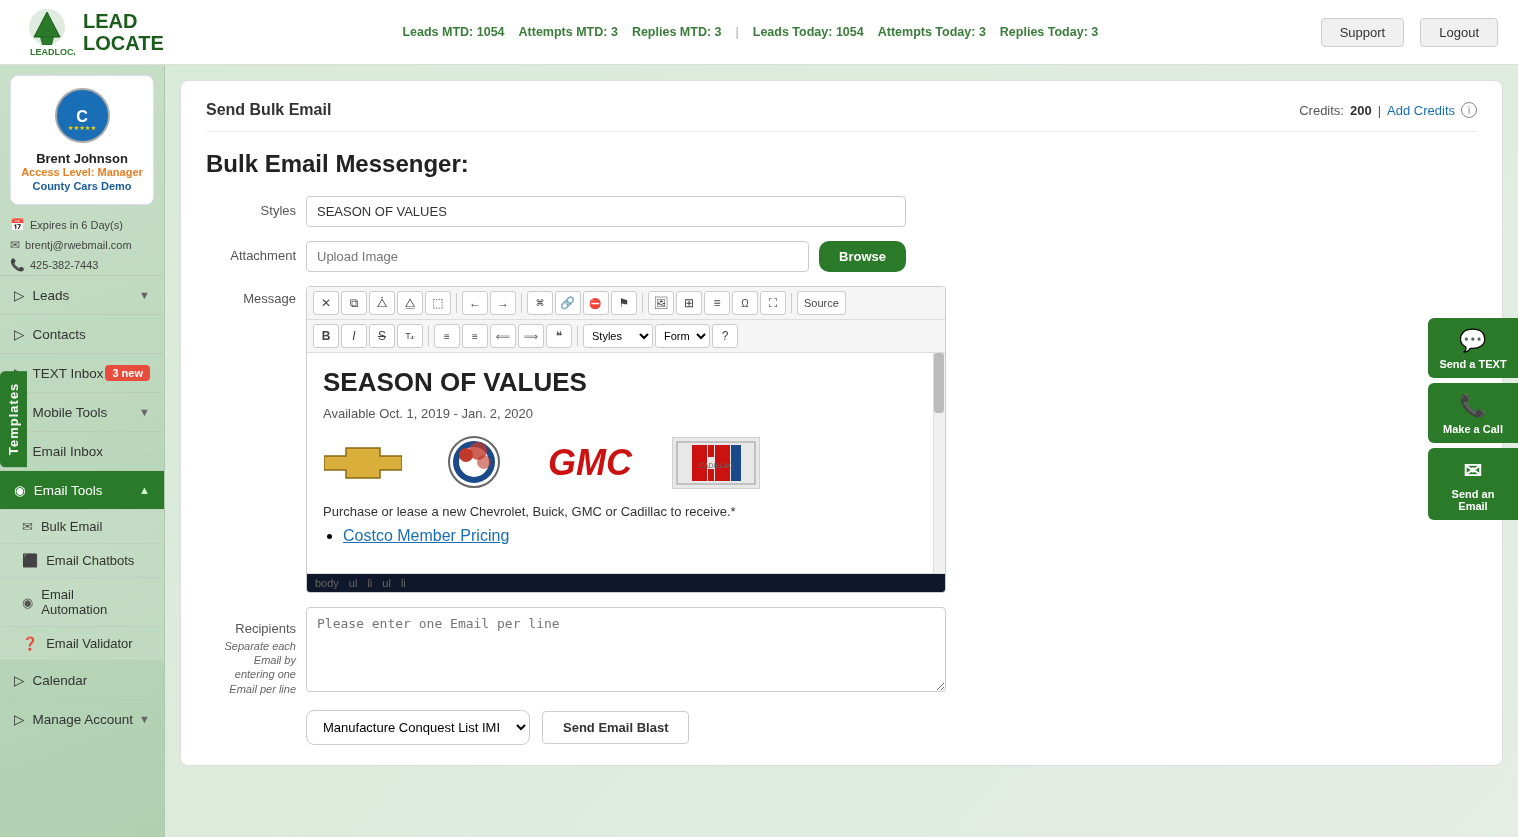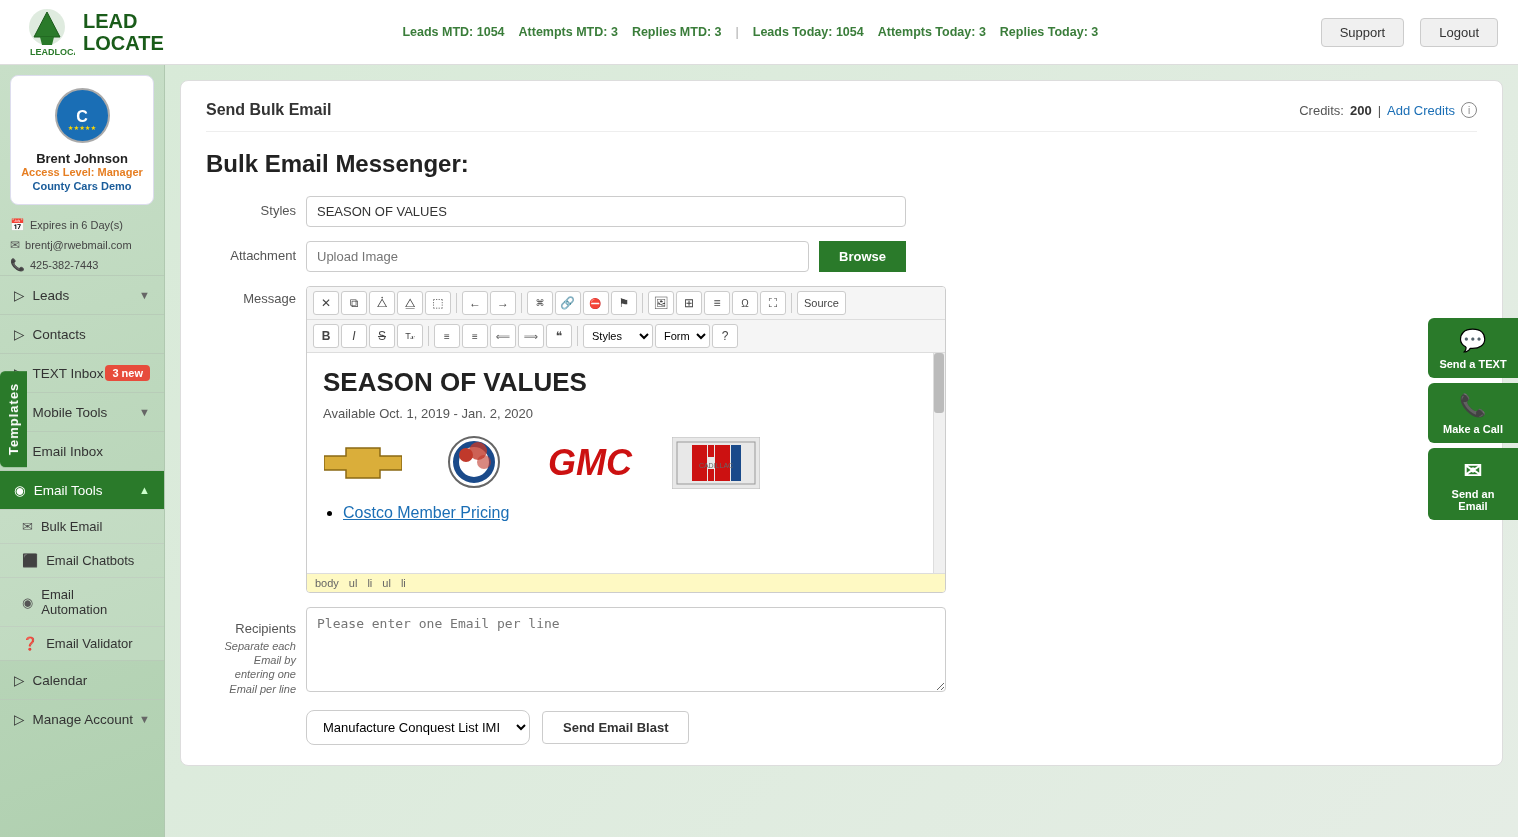--- a/index.html
+++ b/index.html
@@ -289,21 +289,21 @@
       border-radius: 4px;
       padding: 7px 10px;
       font-size: 13px;
       color: #999;
       background: #fff;
     }
     .browse-btn {
       background: #2a7a2a;
       color: #fff;
       border: none;
-      border-radius: 0;
+      border-radius: 10px;
       padding: 8px 20px;
       font-size: 13px;
       font-weight: 600;
       cursor: pointer;
     }
 
     
     .editor-container {
       border: 1px solid #ccc;
       border-radius: 4px;
@@ -368,21 +368,21 @@
       align-items: center;
     }
     .email-body-text {
       font-size: 13px;
       color: #333;
       margin-bottom: 8px;
     }
     .email-link { color: #1a6eb5; text-decoration: underline; }
 
     .editor-footer {
-      background: #fef9c3;
+      background: #0f172a;
       border-top: 1px solid #ddd;
       padding: 3px 8px;
       font-size: 11px;
       color: #666;
       display: flex;
       gap: 10px;
     }
     .recipients-sub {
       font-size: 11px;
       font-style: italic;
@@ -718,20 +718,21 @@
                       <rect x="5" y="5" width="78" height="42" fill="none" stroke="#999" stroke-width="1"></rect>
                       <rect x="20" y="8" width="15" height="36" fill="#cc1111"></rect>
                       <rect x="36" y="8" width="6" height="12" fill="#cc1111"></rect>
                       <rect x="36" y="32" width="6" height="12" fill="#cc1111"></rect>
                       <rect x="43" y="8" width="15" height="36" fill="#cc1111"></rect>
                       <rect x="59" y="8" width="10" height="36" fill="#1a4a8a"></rect>
                       <text x="44" y="31" text-anchor="middle" font-size="7" fill="#666" font-family="Arial">CADILLAC</text>
                     </svg>
                   </div>
                 </div>
+                <div class="email-body-text">Purchase or lease a new Chevrolet, Buick, GMC or Cadillac to receive.*</div>
                 <ul style="padding-left:20px;margin-top:4px;">
                   <li><a class="email-link" href="#">Costco Member Pricing</a></li>
                 </ul>
               </div>
               <div class="editor-scroll-track">
                 <div class="editor-scroll-thumb"></div>
               </div>
             </div>
 
             <div class="editor-footer">

